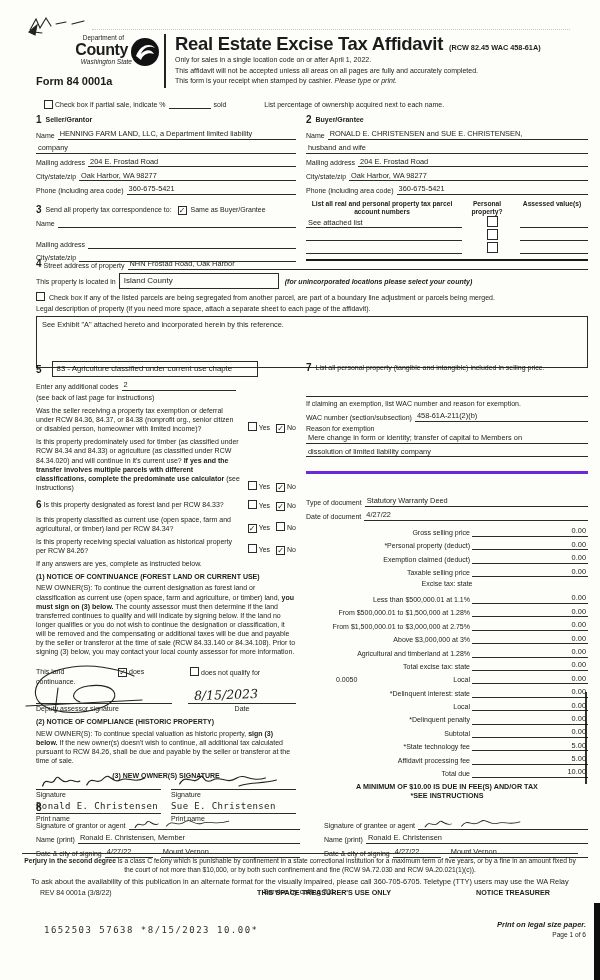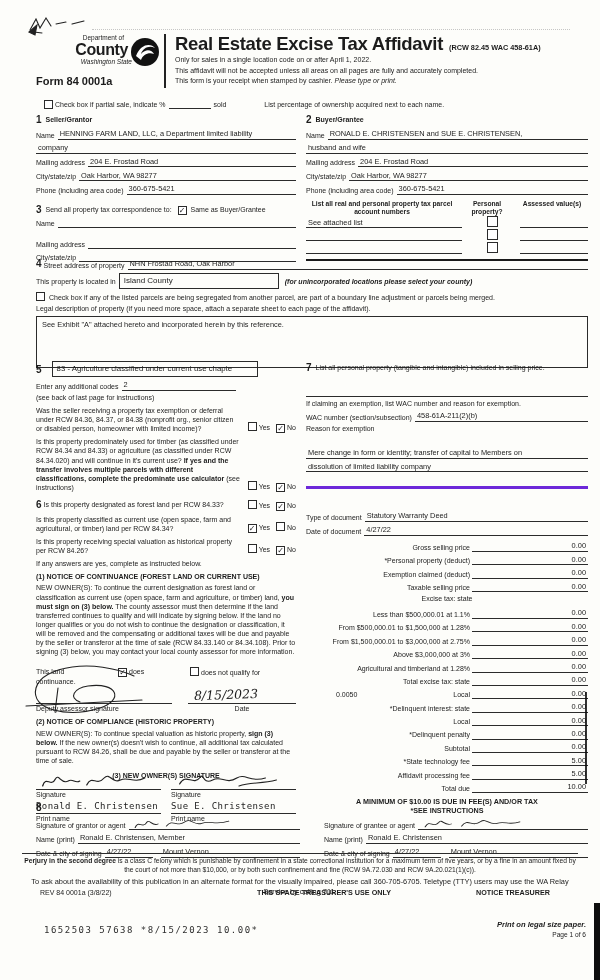--- a/index.html
+++ b/index.html
@@ -345,21 +345,21 @@
     <div class="rcol">
       <div><span class="snum">7</span>
            <span>List all personal property (tangible and intangible) included in selling price.</span></div>
       <div style="height:18px;"></div>
       <div style="border-top:1px solid #2b2b2b;margin-top:4px;padding-top:2px;">If claiming an exemption, list WAC number and reason for exemption.</div>
       <div class="frow">
           <span class="flbl">WAC number (section/subsection)</span>
         <span class="fval">458-61A-211(2)(b)</span>
         </div>
       <div style="margin-top:2px;">Reason for exemption</div>
-      <div class="fval" style="margin-top:15px;flex:none;display:block;">Mere change in form or identity; transfer of capital to Members on</div>
+      <div class="fval" style="margin-top:0;flex:none;display:block;">Mere change in form or identity; transfer of capital to Members on</div>
       <div class="fval" style="margin-top:3px;flex:none;display:block;">dissolution of limited liability company</div>
 
       <div class="frow" style="margin-top:14px;border-top:3px solid #6d28d9;padding-top:22px;">
         <span class="flbl">Type of document</span>
         <span class="fval">Statutory Warranty Deed</span>
       </div>
       <div class="frow">
         <span class="flbl">Date of document</span>
         <span class="fval">4/27/22</span>
       </div>

